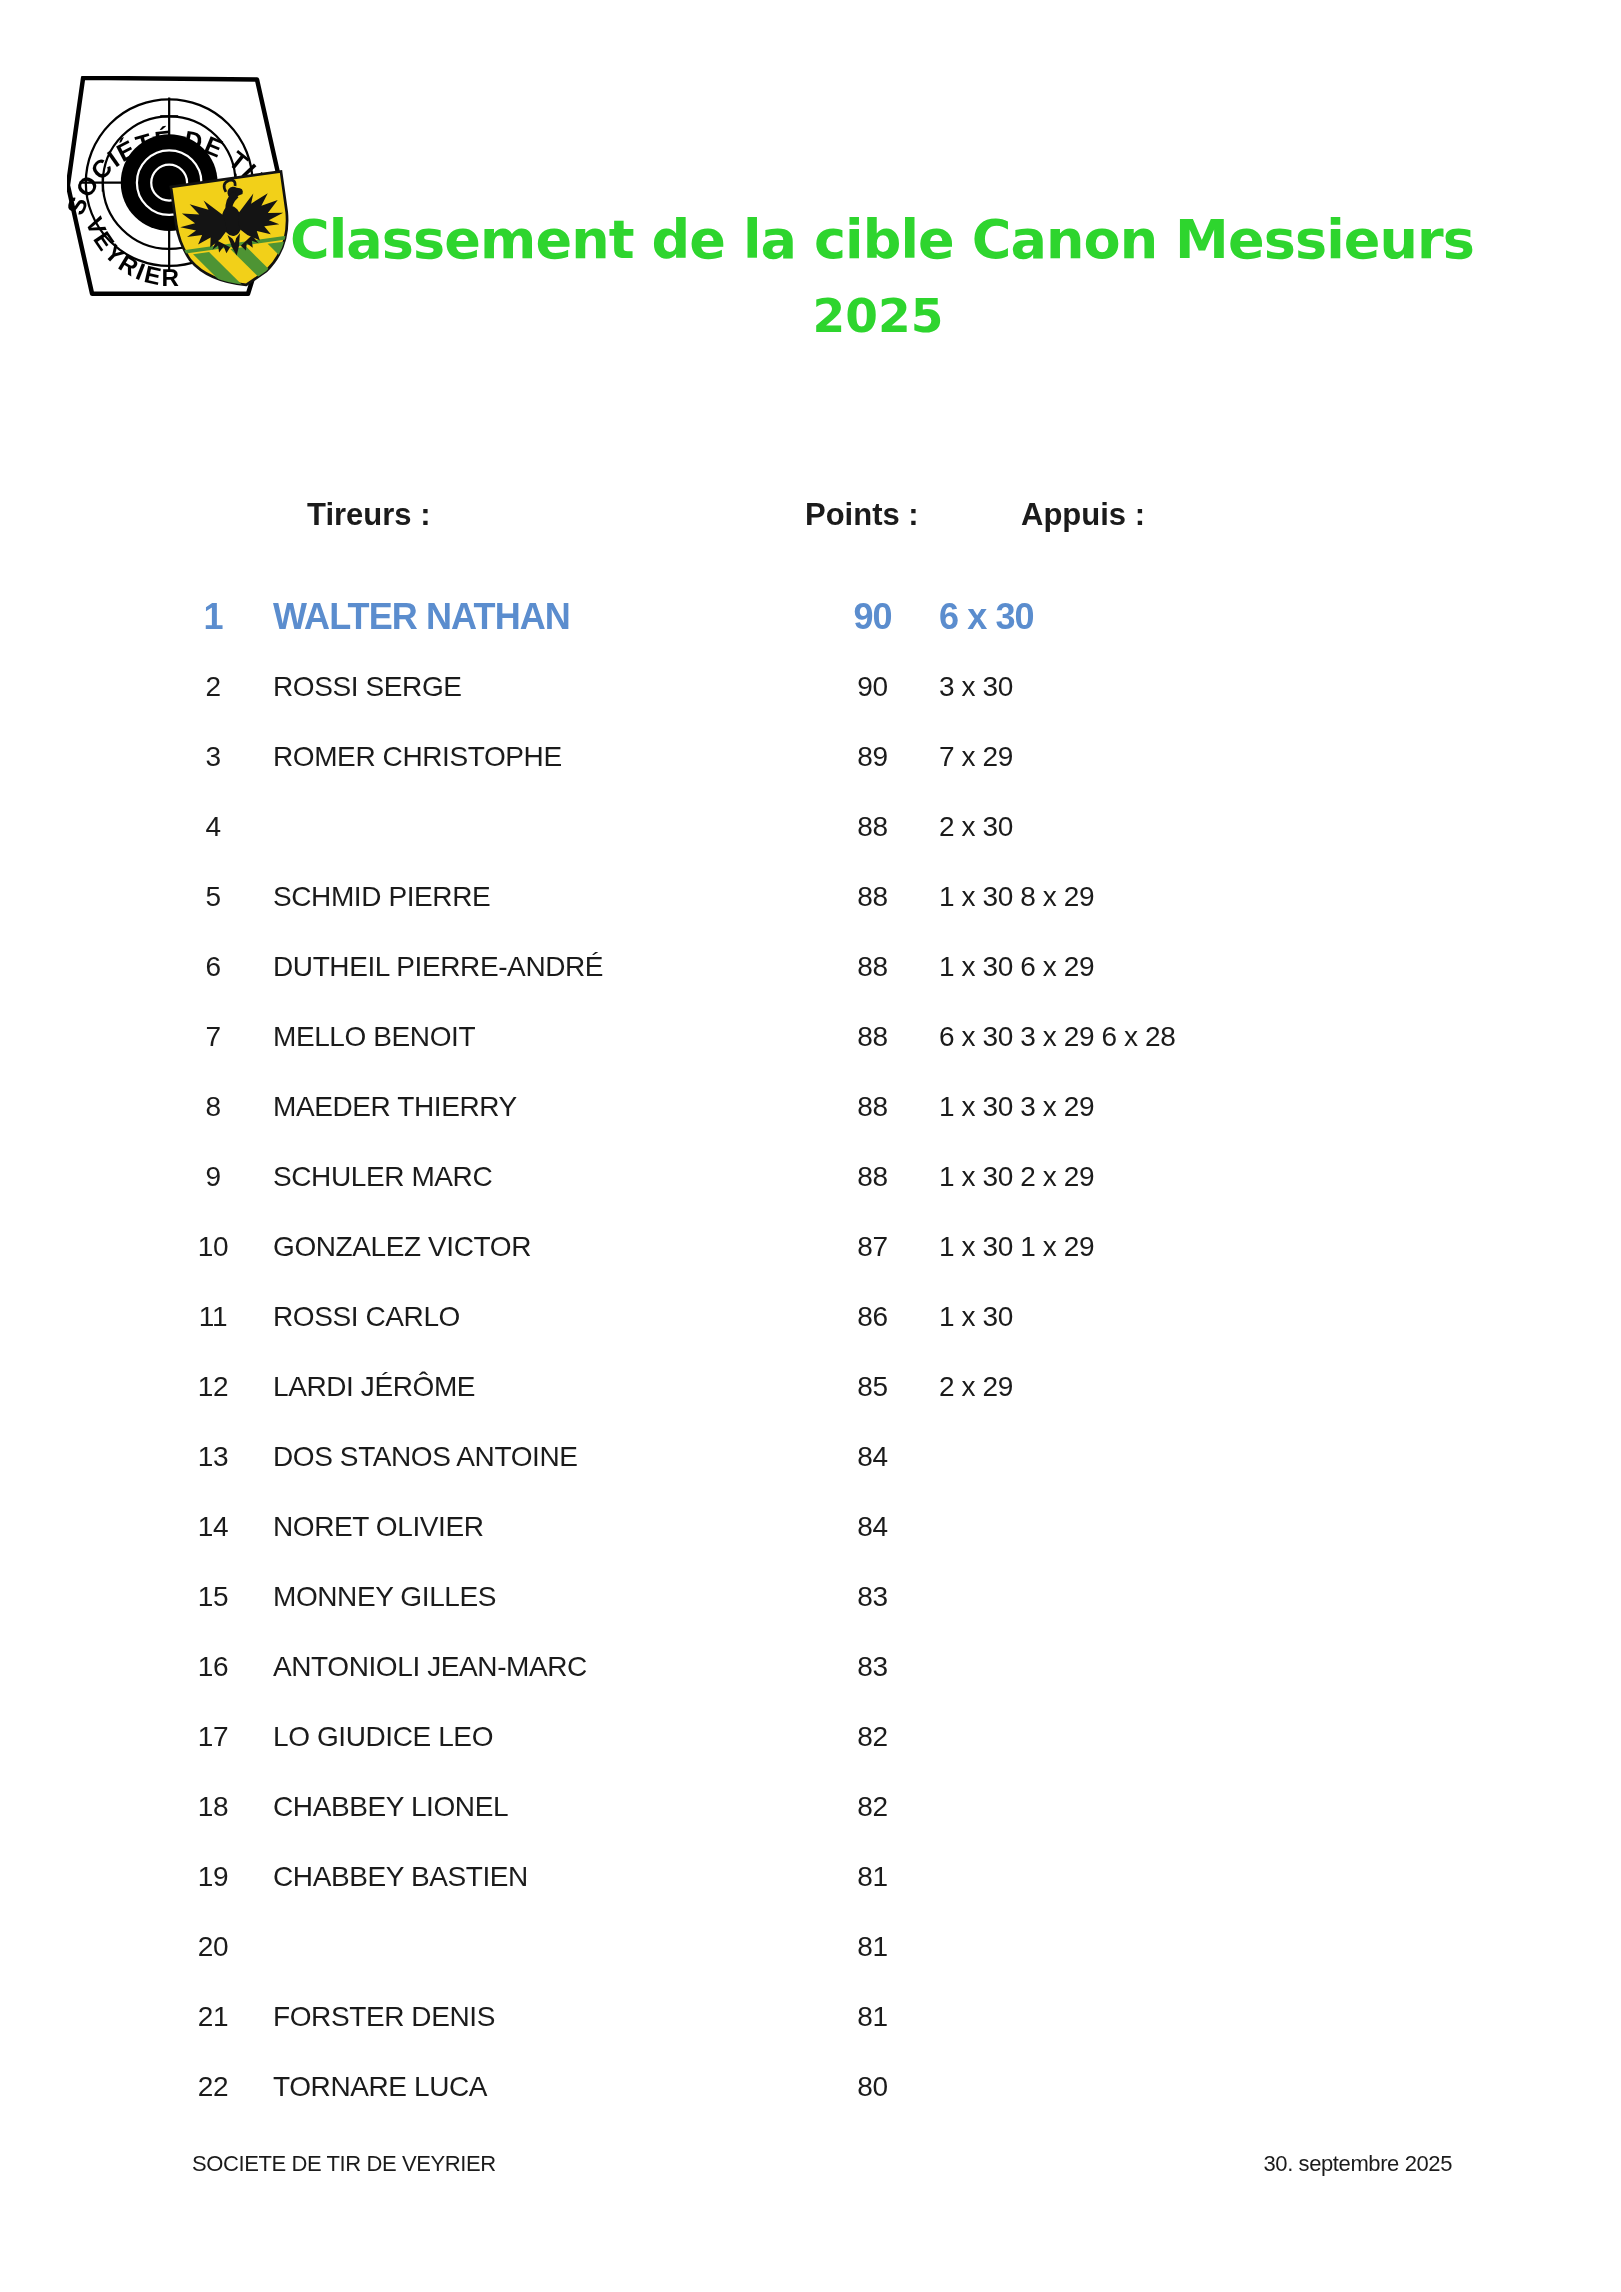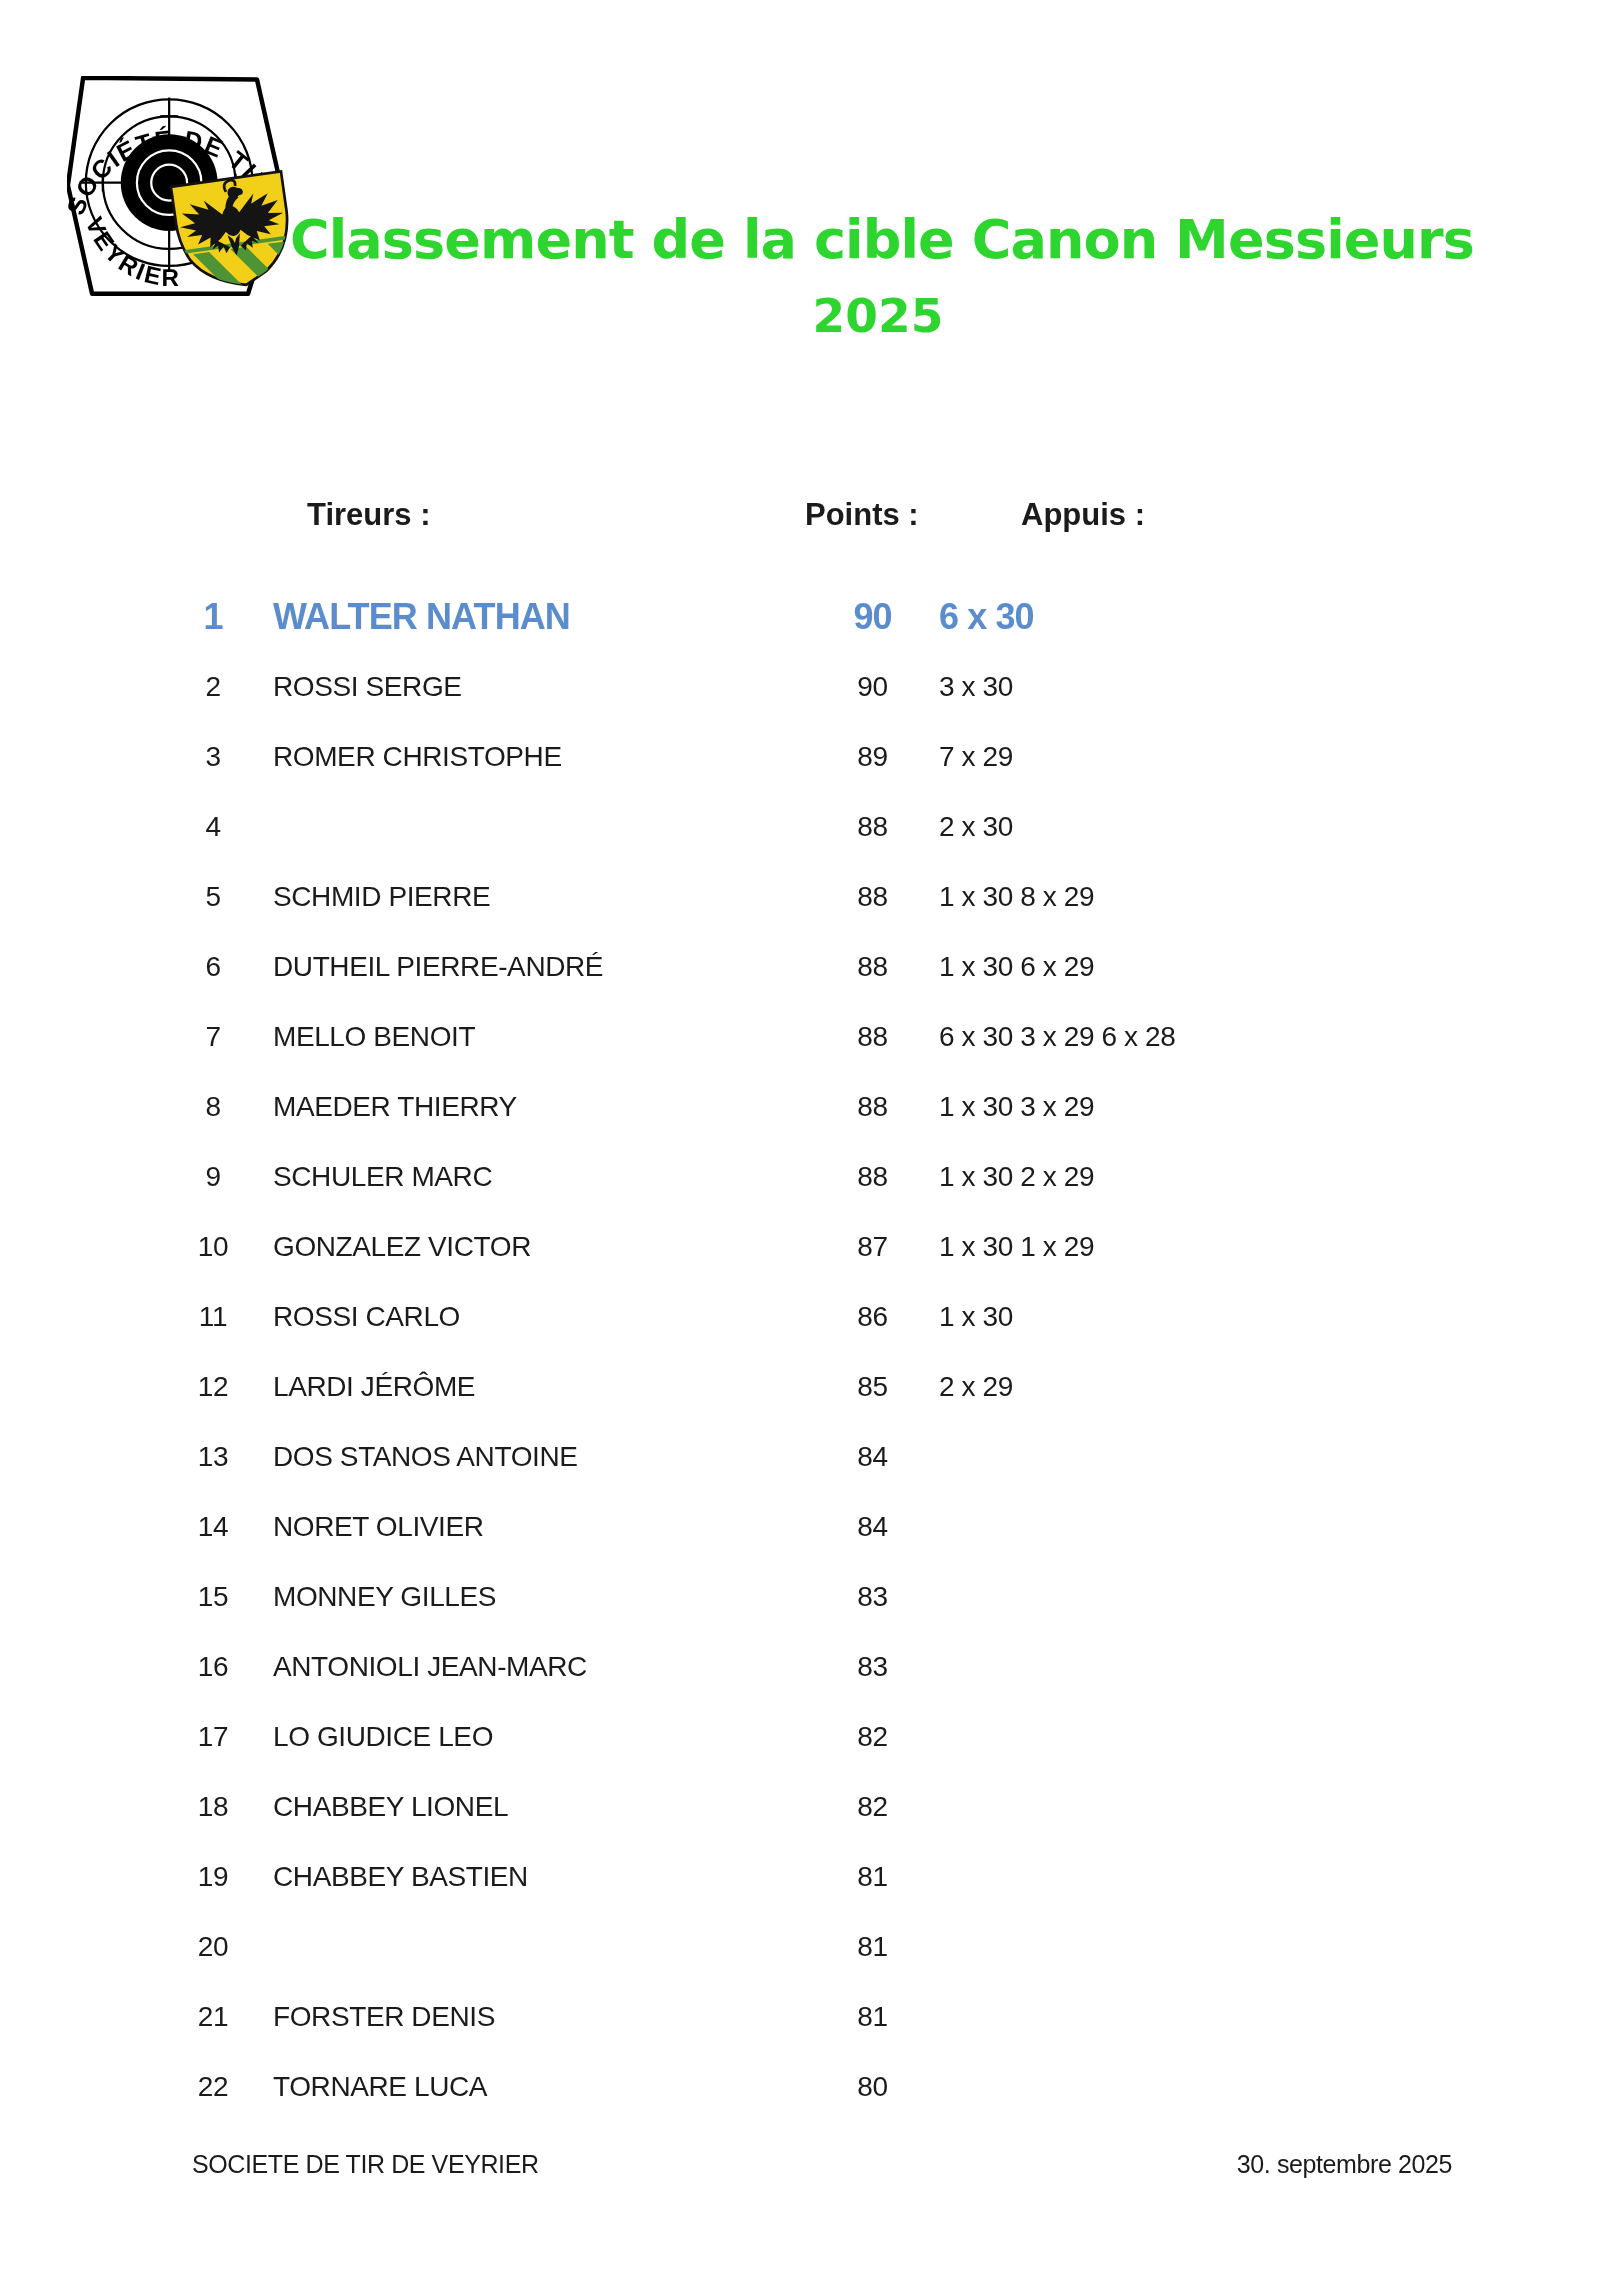--- a/index.html
+++ b/index.html
@@ -38,21 +38,21 @@
   
   .rows{position:absolute;left:0;top:582px;width:1621px;}
   .row{position:relative;height:70px;font-size:28px;letter-spacing:-0.4px;}
   .row .cell{position:absolute;top:0;height:100%;display:flex;align-items:center;white-space:nowrap;}
   .cell-rank{left:179px;width:68px;justify-content:center;}
   .cell-name{left:273px;}
   .cell-points{left:806px;width:133px;justify-content:center;}
   .cell-appuis{left:939px;}
   .row.highlight{color:#5b8dce;font-weight:bold;font-size:36px;letter-spacing:-0.9px;}
   
-  .footer{position:absolute;left:0;top:2146px;width:1621px;height:36px;font-size:25px;letter-spacing:-0.4px;}
+  .footer{position:absolute;left:0;top:2146px;width:1621px;height:36px;font-size:22px;letter-spacing:-0.4px;}
   .footer .f-left{position:absolute;left:192px;top:0;line-height:36px;white-space:nowrap;}
   .footer .f-right{position:absolute;right:169px;top:0;line-height:36px;white-space:nowrap;}
 </style>
 </head>
 <body>
 
 <div class="page">
 
   <svg class="logo" viewBox="0 0 260 260" xmlns="http://www.w3.org/2000/svg">
     <defs>

